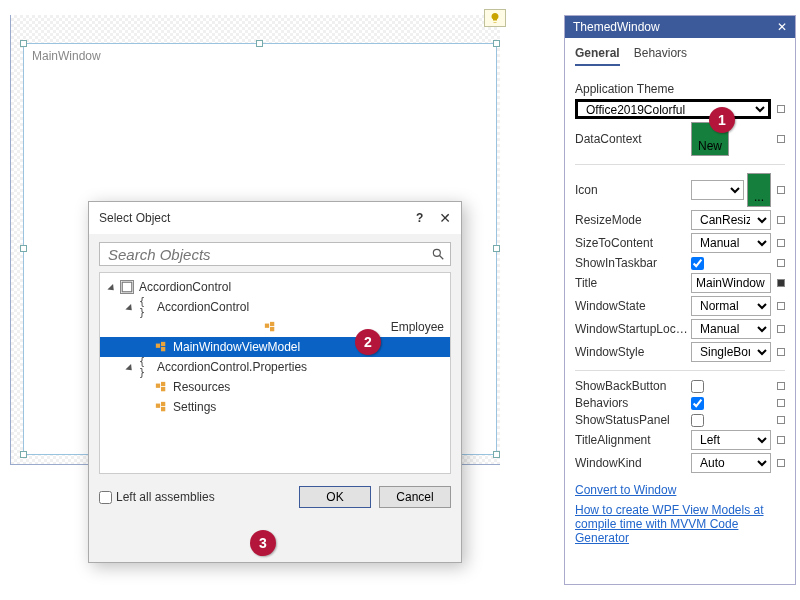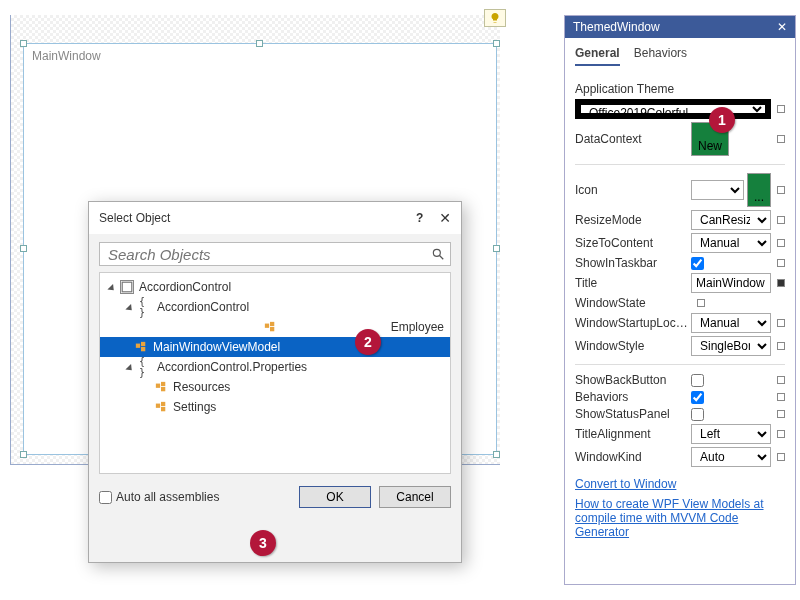--- a/index.html
+++ b/index.html
@@ -22,21 +22,21 @@
 
 .props { position: absolute; right: 4px; top: 15px; width: 232px; height: 570px; background: #fff; border: 1px solid #aac; display: flex; flex-direction: column; }
 .props-hdr { background: #3c5a99; color: #fff; padding: 4px 8px; display: flex; align-items: center; }
 .props-hdr .txt { flex: 1; }
 .props-hdr .close { cursor: pointer; }
 .tabs { display: flex; gap: 14px; padding: 8px 10px 6px; }
 .tab { color: #444; padding-bottom: 4px; cursor: pointer; }
 .tab.active { font-weight: 600; border-bottom: 2px solid #3c5a99; }
 .prop-body { padding: 4px 10px 10px; overflow: auto; flex: 1; }
 .prop-label-full { margin: 6px 0 3px; color: #333; }
-.full-row select, .full-row input[type=text] { width: 100%; height: 20px; border: 6px solid #000000; background: #fff; padding: 0 4px; font-size: 12px; }
+.full-row select, .full-row input[type=text] { width: 100%; height: 20px; border: 3px solid #000000; background: #fff; padding: 0 4px; font-size: 12px; }
 .prop-row { display: flex; align-items: center; margin: 3px 0; }
 .prop-row .lbl { width: 116px; white-space: nowrap; overflow: hidden; text-overflow: ellipsis; }
 .prop-row .ctrl { flex: 1; display: flex; align-items: center; gap: 3px; }
 .prop-row select, .prop-row input[type=text] { width: 100%; height: 20px; border: 1px solid #aaa; background: #fff; padding: 0 4px; font-size: 12px; }
 .prop-row button { height: 20px; border: 1px solid #999; background: #15803d; padding: 16px 6px; font-size: 12px; cursor: pointer; text-align: right; }
 .marker { width: 8px; height: 8px; border: 1px solid #888; margin-left: 6px; }
 .marker.filled { background: #333; }
 .divider { border-top: 1px solid #ddd; margin: 8px 0; }
 .links { margin-top: 10px; }
 .links a { color: #2266cc; text-decoration: underline; display: block; margin: 6px 0; cursor: pointer; font-size: 12px; }
@@ -150,20 +150,23 @@
         </div>
         <div class="prop-row">
           <span class="lbl">Title</span>
           <span class="ctrl">
             <input type="text" value="MainWindow" style="">
           </span>
           <span class="marker filled"></span>
         </div>
         <div class="prop-row">
           <span class="lbl">WindowState</span>
+          <span class="ctrl">
+            <select><option>Normal</option></select>
+          </span>
           <span class="marker"></span>
         </div>
         <div class="prop-row">
           <span class="lbl">WindowStartupLocat...</span>
           <span class="ctrl">
             <select><option>Manual</option></select>
           </span>
           <span class="marker"></span>
         </div>
         <div class="prop-row">
@@ -250,21 +253,21 @@
         <span class="spacer"></span>
         <span class="cls-icon">
           <svg viewBox="0 0 14 14">
             <rect x="1" y="3" width="5" height="5" fill="#e8a33d"></rect>
             <rect x="7" y="1" width="5" height="5" fill="#e8a33d"></rect>
             <rect x="7" y="7" width="5" height="5" fill="#e8a33d"></rect>
           </svg>
         </span>
         <span>Employee</span>
       </div>
-      <div class="tree-row selected" style="padding-left: 24px;">
+      <div class="tree-row selected" style="padding-left: 44px;">
         <span class="spacer"></span>
         <span class="cls-icon">
           <svg viewBox="0 0 14 14">
             <rect x="1" y="3" width="5" height="5" fill="#e8a33d"></rect>
             <rect x="7" y="1" width="5" height="5" fill="#e8a33d"></rect>
             <rect x="7" y="7" width="5" height="5" fill="#e8a33d"></rect>
           </svg>
         </span>
         <span>MainWindowViewModel</span>
       </div>
@@ -292,21 +295,21 @@
             <rect x="7" y="1" width="5" height="5" fill="#e8a33d"></rect>
             <rect x="7" y="7" width="5" height="5" fill="#e8a33d"></rect>
           </svg>
         </span>
         <span>Settings</span>
       </div>
     </div>
   <div class="dlg-footer">
     <label>
       <input type="checkbox" style="">
-      <span>Auto all assemblies</span>
+      <span>Left all assemblies</span>
     </label>
     <button class="primary">OK</button>
     <button>Cancel</button>
   </div>
 </div>
 
 <div class="callout" style="left:709px; top:107px">1</div>
 <div class="callout" style="left:355px; top:329px">2</div>
 <div class="callout" style="left:250px; top:530px">3</div>
 

